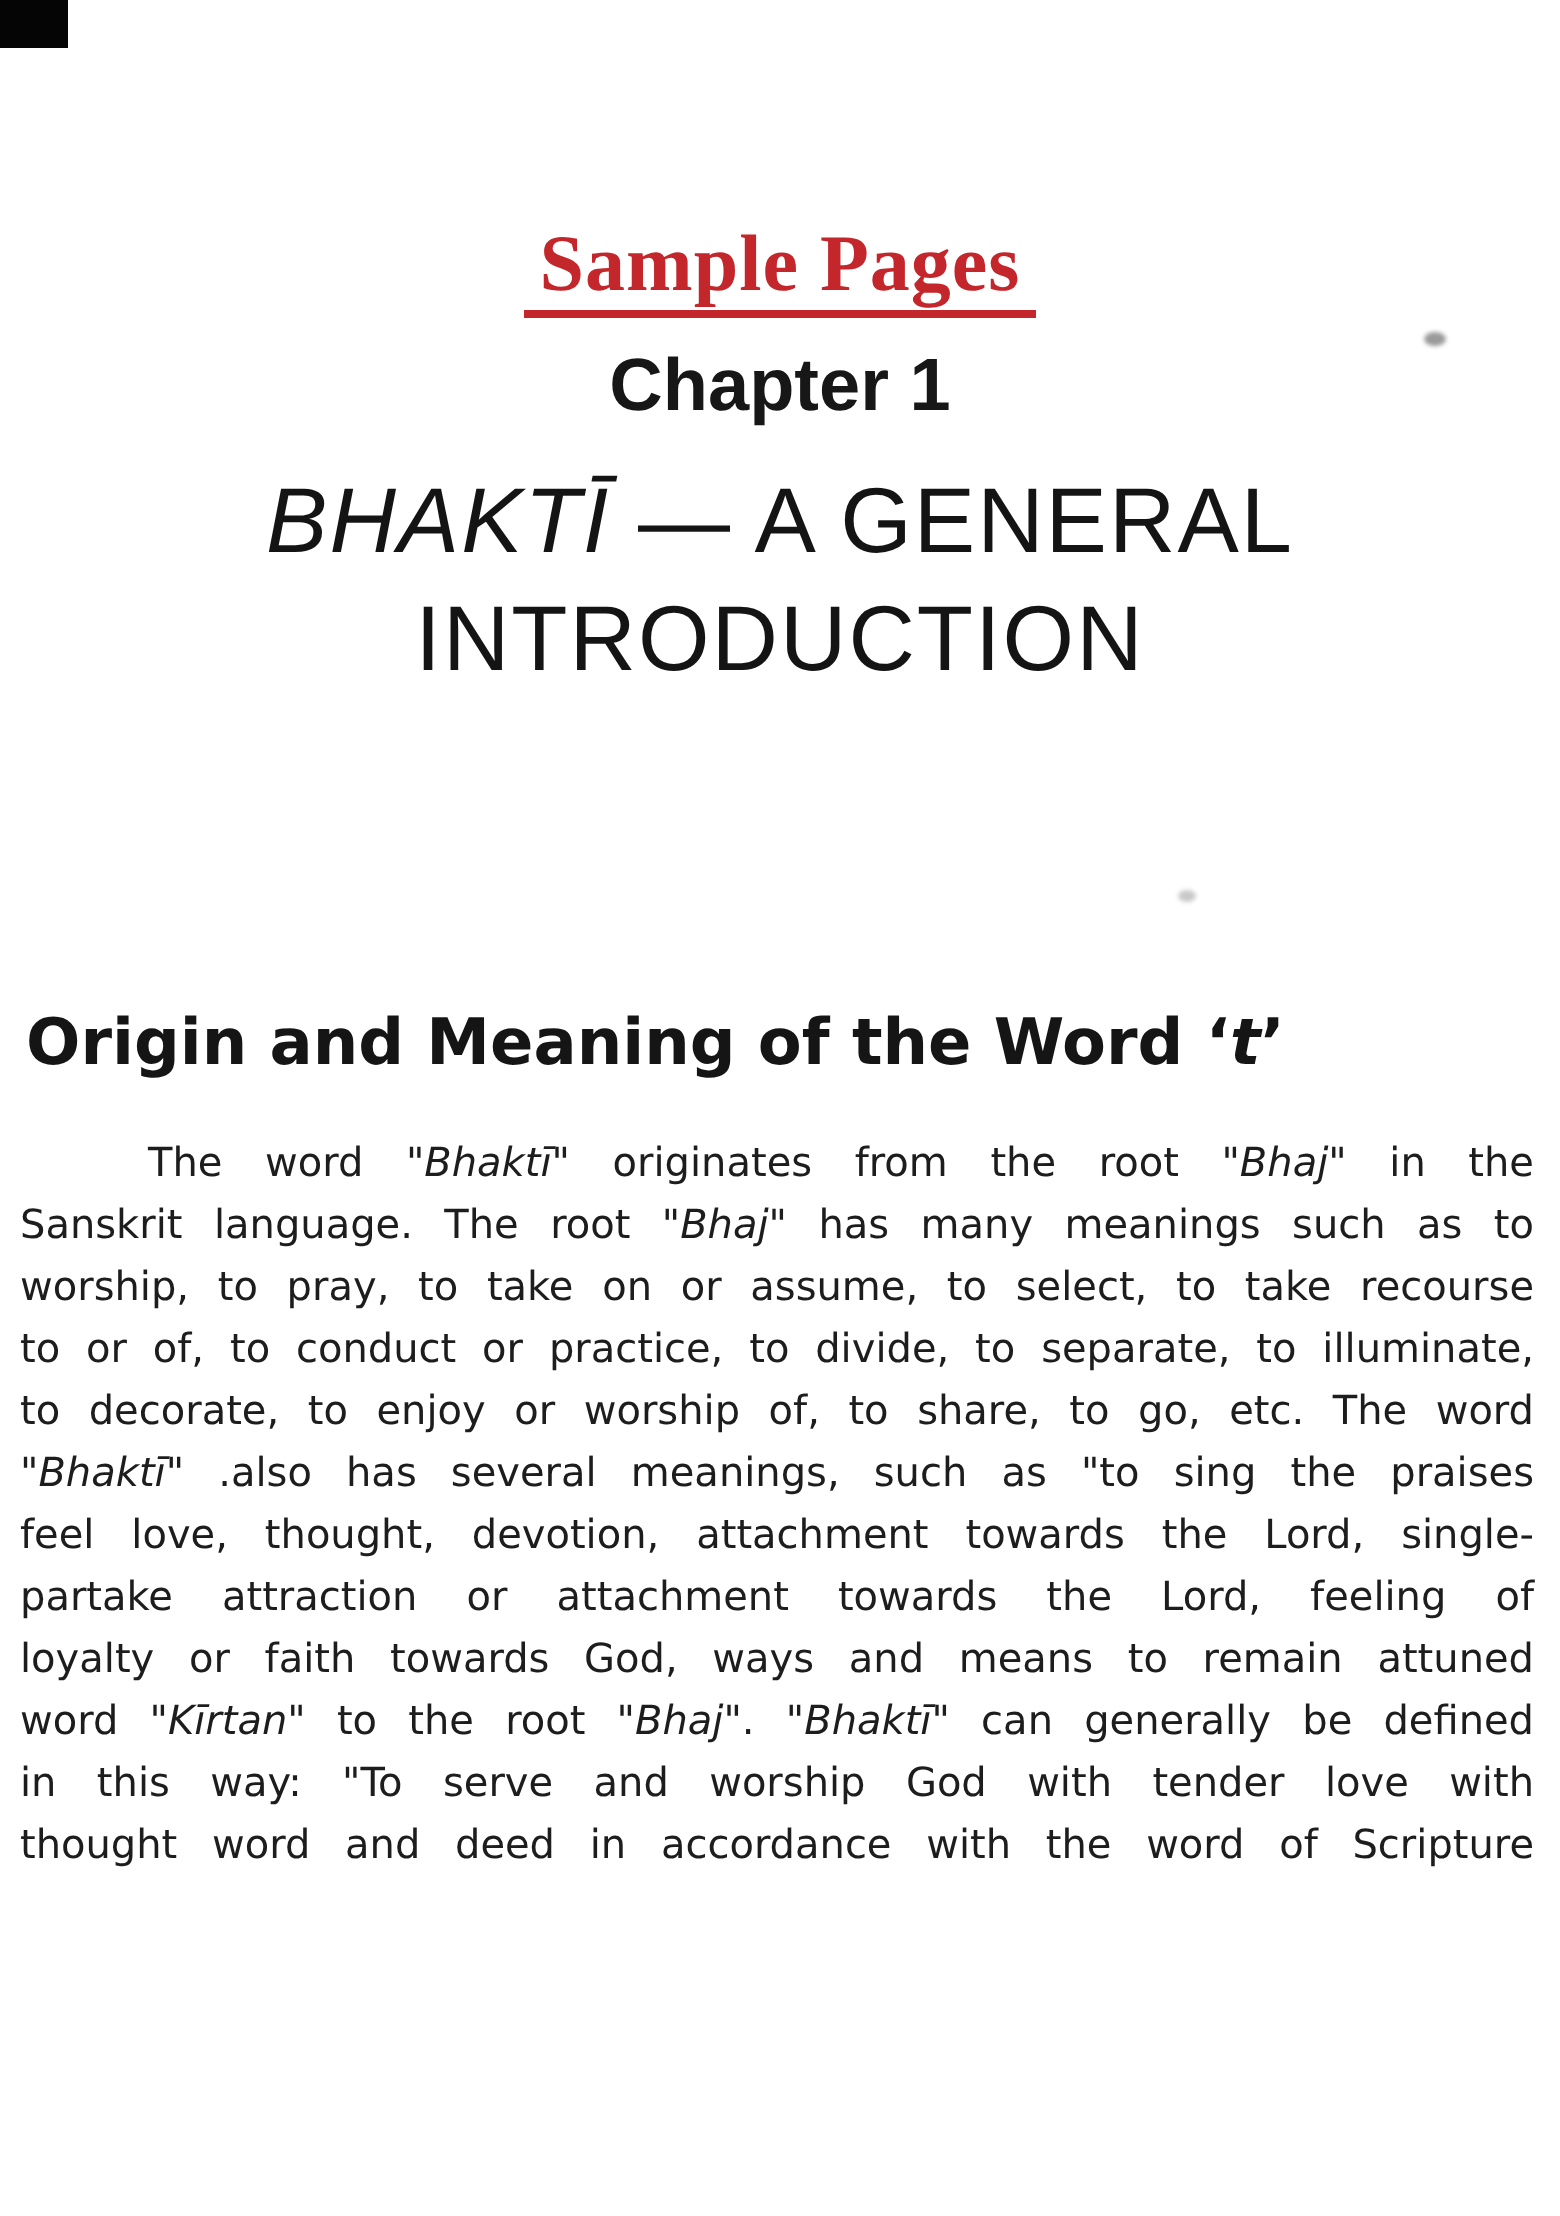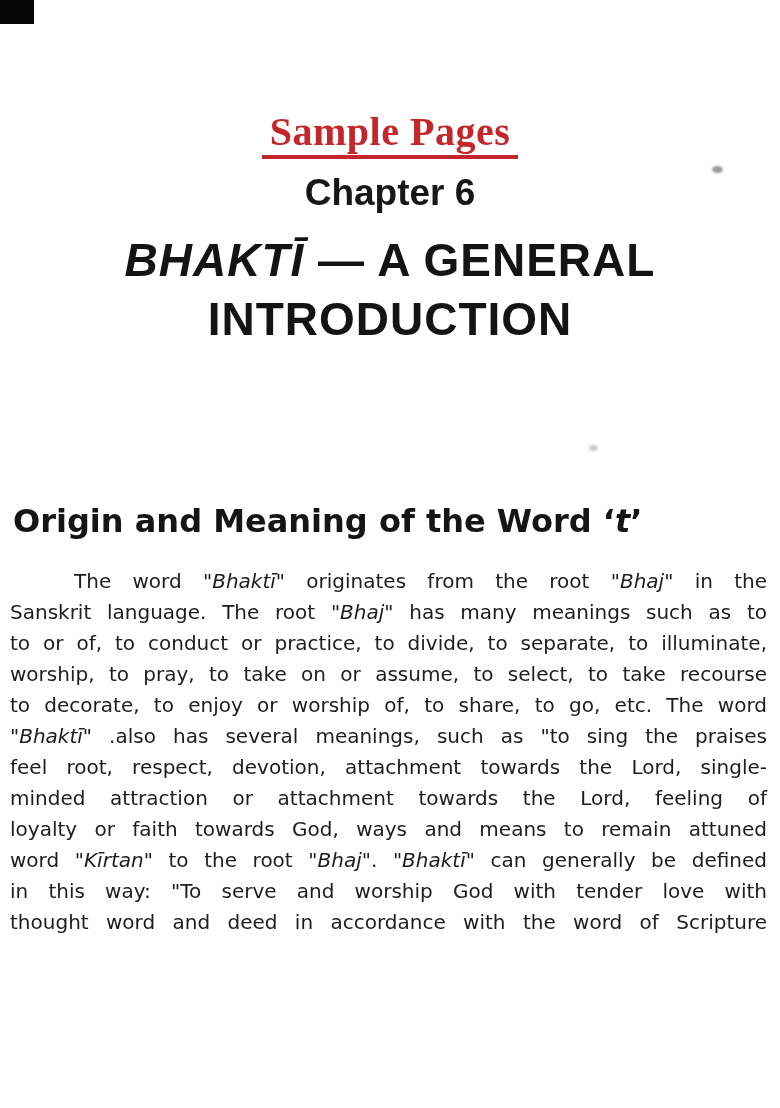--- a/index.html
+++ b/index.html
@@ -42,21 +42,21 @@
     font-family: "Liberation Sans", sans-serif;
     font-weight: bold;
     font-size: 37px;
     color: #171717;
   }
   .book-title {
     position: absolute;
     top: 231px; left: 0; right: 0;
     text-align: center;
     font-family: "Liberation Sans", sans-serif;
-    font-weight: bold;
+    font-weight: normal;
     font-size: 46px;
     line-height: 59px;
     letter-spacing: 1px;
     color: #141414;
   }
   .section-heading {
     position: absolute;
     top: 502px; left: 13px;
     font-family: "DejaVu Sans", sans-serif;
     font-weight: bold;
@@ -90,40 +90,40 @@
 <body>
 
 <div class="page">
 
   <div class="corner-mark"></div>
 
   <div class="sample-wrap">
     <span class="sample-inner" style="color: rgb(196, 39, 43); border-bottom-color: rgb(196, 39, 43);">Sample Pages</span>
   </div>
 
-  <div class="chapter">Chapter 6</div>
+  <div class="chapter">Chapter 1</div>
 
   <div class="book-title">
     <div><i>BHAKTĪ</i><span> — A GENERAL</span></div>
     <div>INTRODUCTION</div>
   </div>
 
   <div class="speck speck-a"></div>
   <div class="speck speck-b"></div>
 
   <div class="section-heading"><span>Origin and Meaning of the Word ‘</span><i>t</i><span>’</span></div>
 
   <div class="body-text">
       <div class="body-line"><span>The word "</span><i>Bhaktī</i><span>" originates from the root "</span><i>Bhaj</i><span>" in the</span></div>
       <div class="body-line"><span>Sanskrit language. The root "</span><i>Bhaj</i><span>" has many meanings such as to</span></div>
+      <div class="body-line"><span>worship, to pray, to take on or assume, to select, to take recourse</span></div>
       <div class="body-line"><span>to or of, to conduct or practice, to divide, to separate, to illuminate,</span></div>
-      <div class="body-line"><span>worship, to pray, to take on or assume, to select, to take recourse</span></div>
       <div class="body-line"><span>to decorate, to enjoy or worship of, to share, to go, etc. The word</span></div>
       <div class="body-line"><span>"</span><i>Bhaktī</i><span>" .also has several meanings, such as "to sing the praises</span></div>
-      <div class="body-line"><span>feel root, respect, devotion, attachment towards the Lord, single-</span></div>
-      <div class="body-line"><span>minded attraction or attachment towards the Lord, feeling of</span></div>
+      <div class="body-line"><span>feel love, thought, devotion, attachment towards the Lord, single-</span></div>
+      <div class="body-line"><span>partake attraction or attachment towards the Lord, feeling of</span></div>
       <div class="body-line"><span>loyalty or faith towards God, ways and means to remain attuned</span></div>
       <div class="body-line"><span>word "</span><i>Kīrtan</i><span>" to the root "</span><i>Bhaj</i><span>". "</span><i>Bhaktī</i><span>" can generally be defined</span></div>
       <div class="body-line"><span>in this way: "To serve and worship God with tender love with</span></div>
       <div class="body-line"><span>thought word and deed in accordance with the word of Scripture</span></div>
     </div>
 
 </div>
 
 </body></html>

